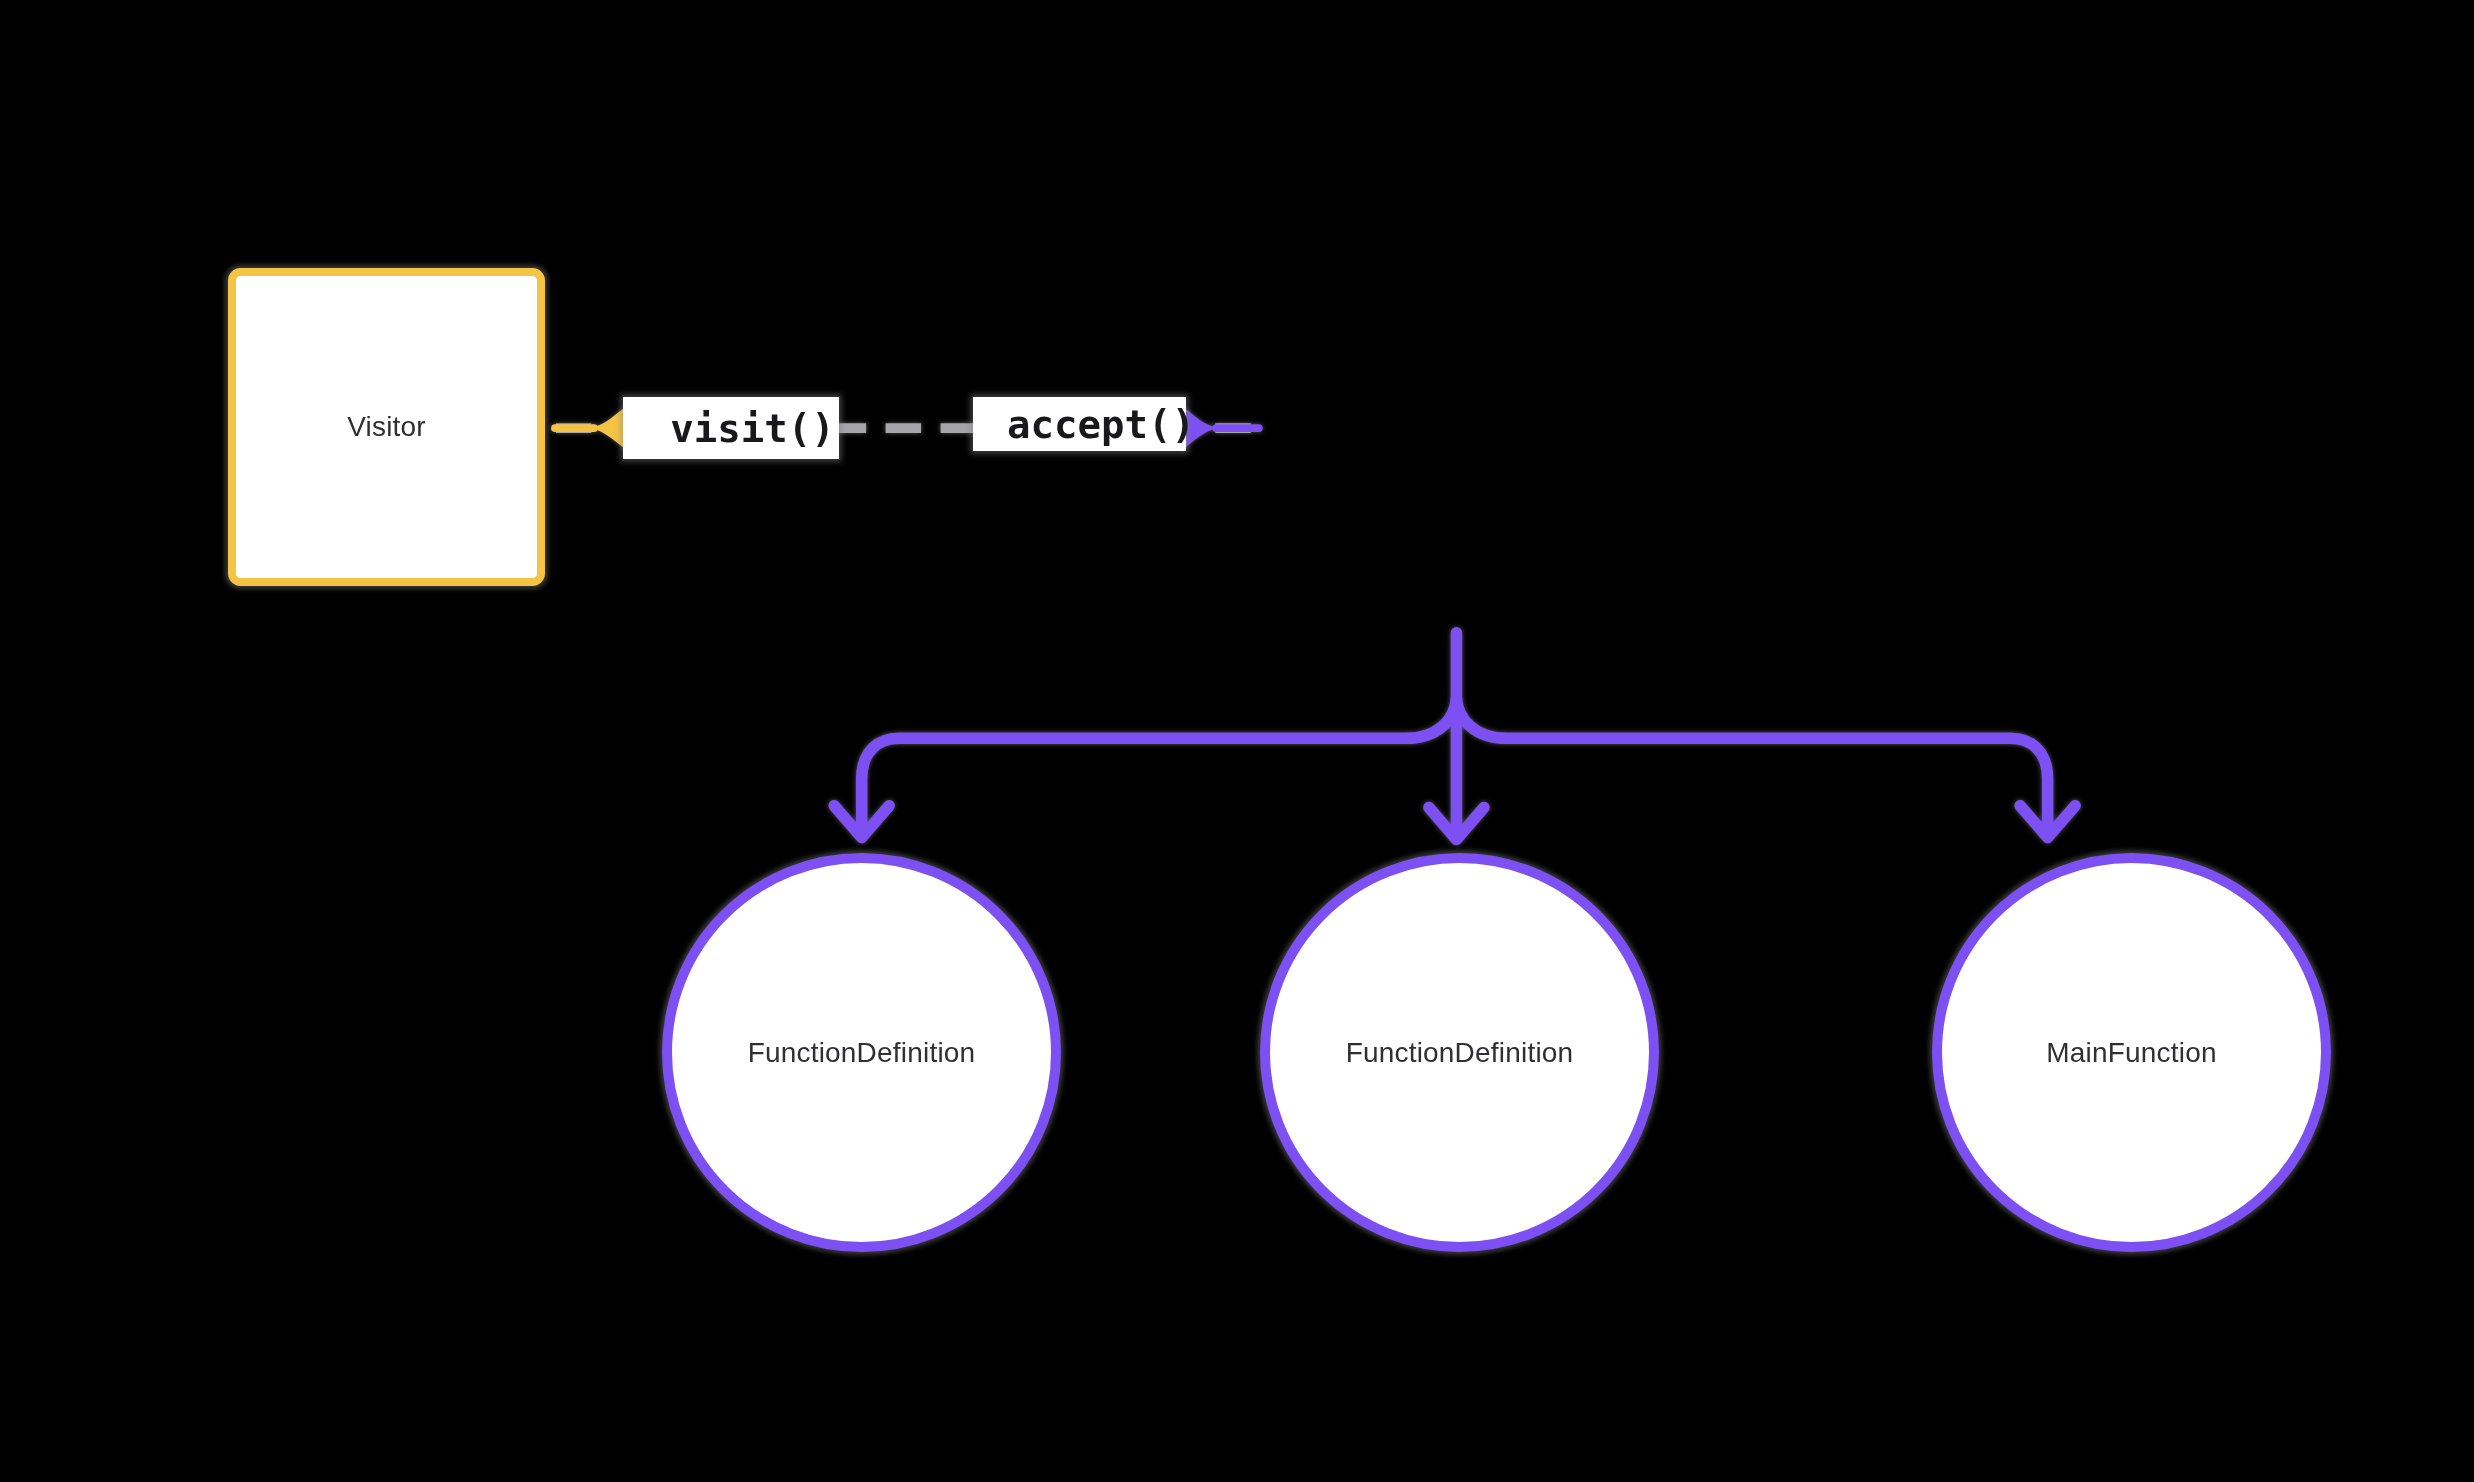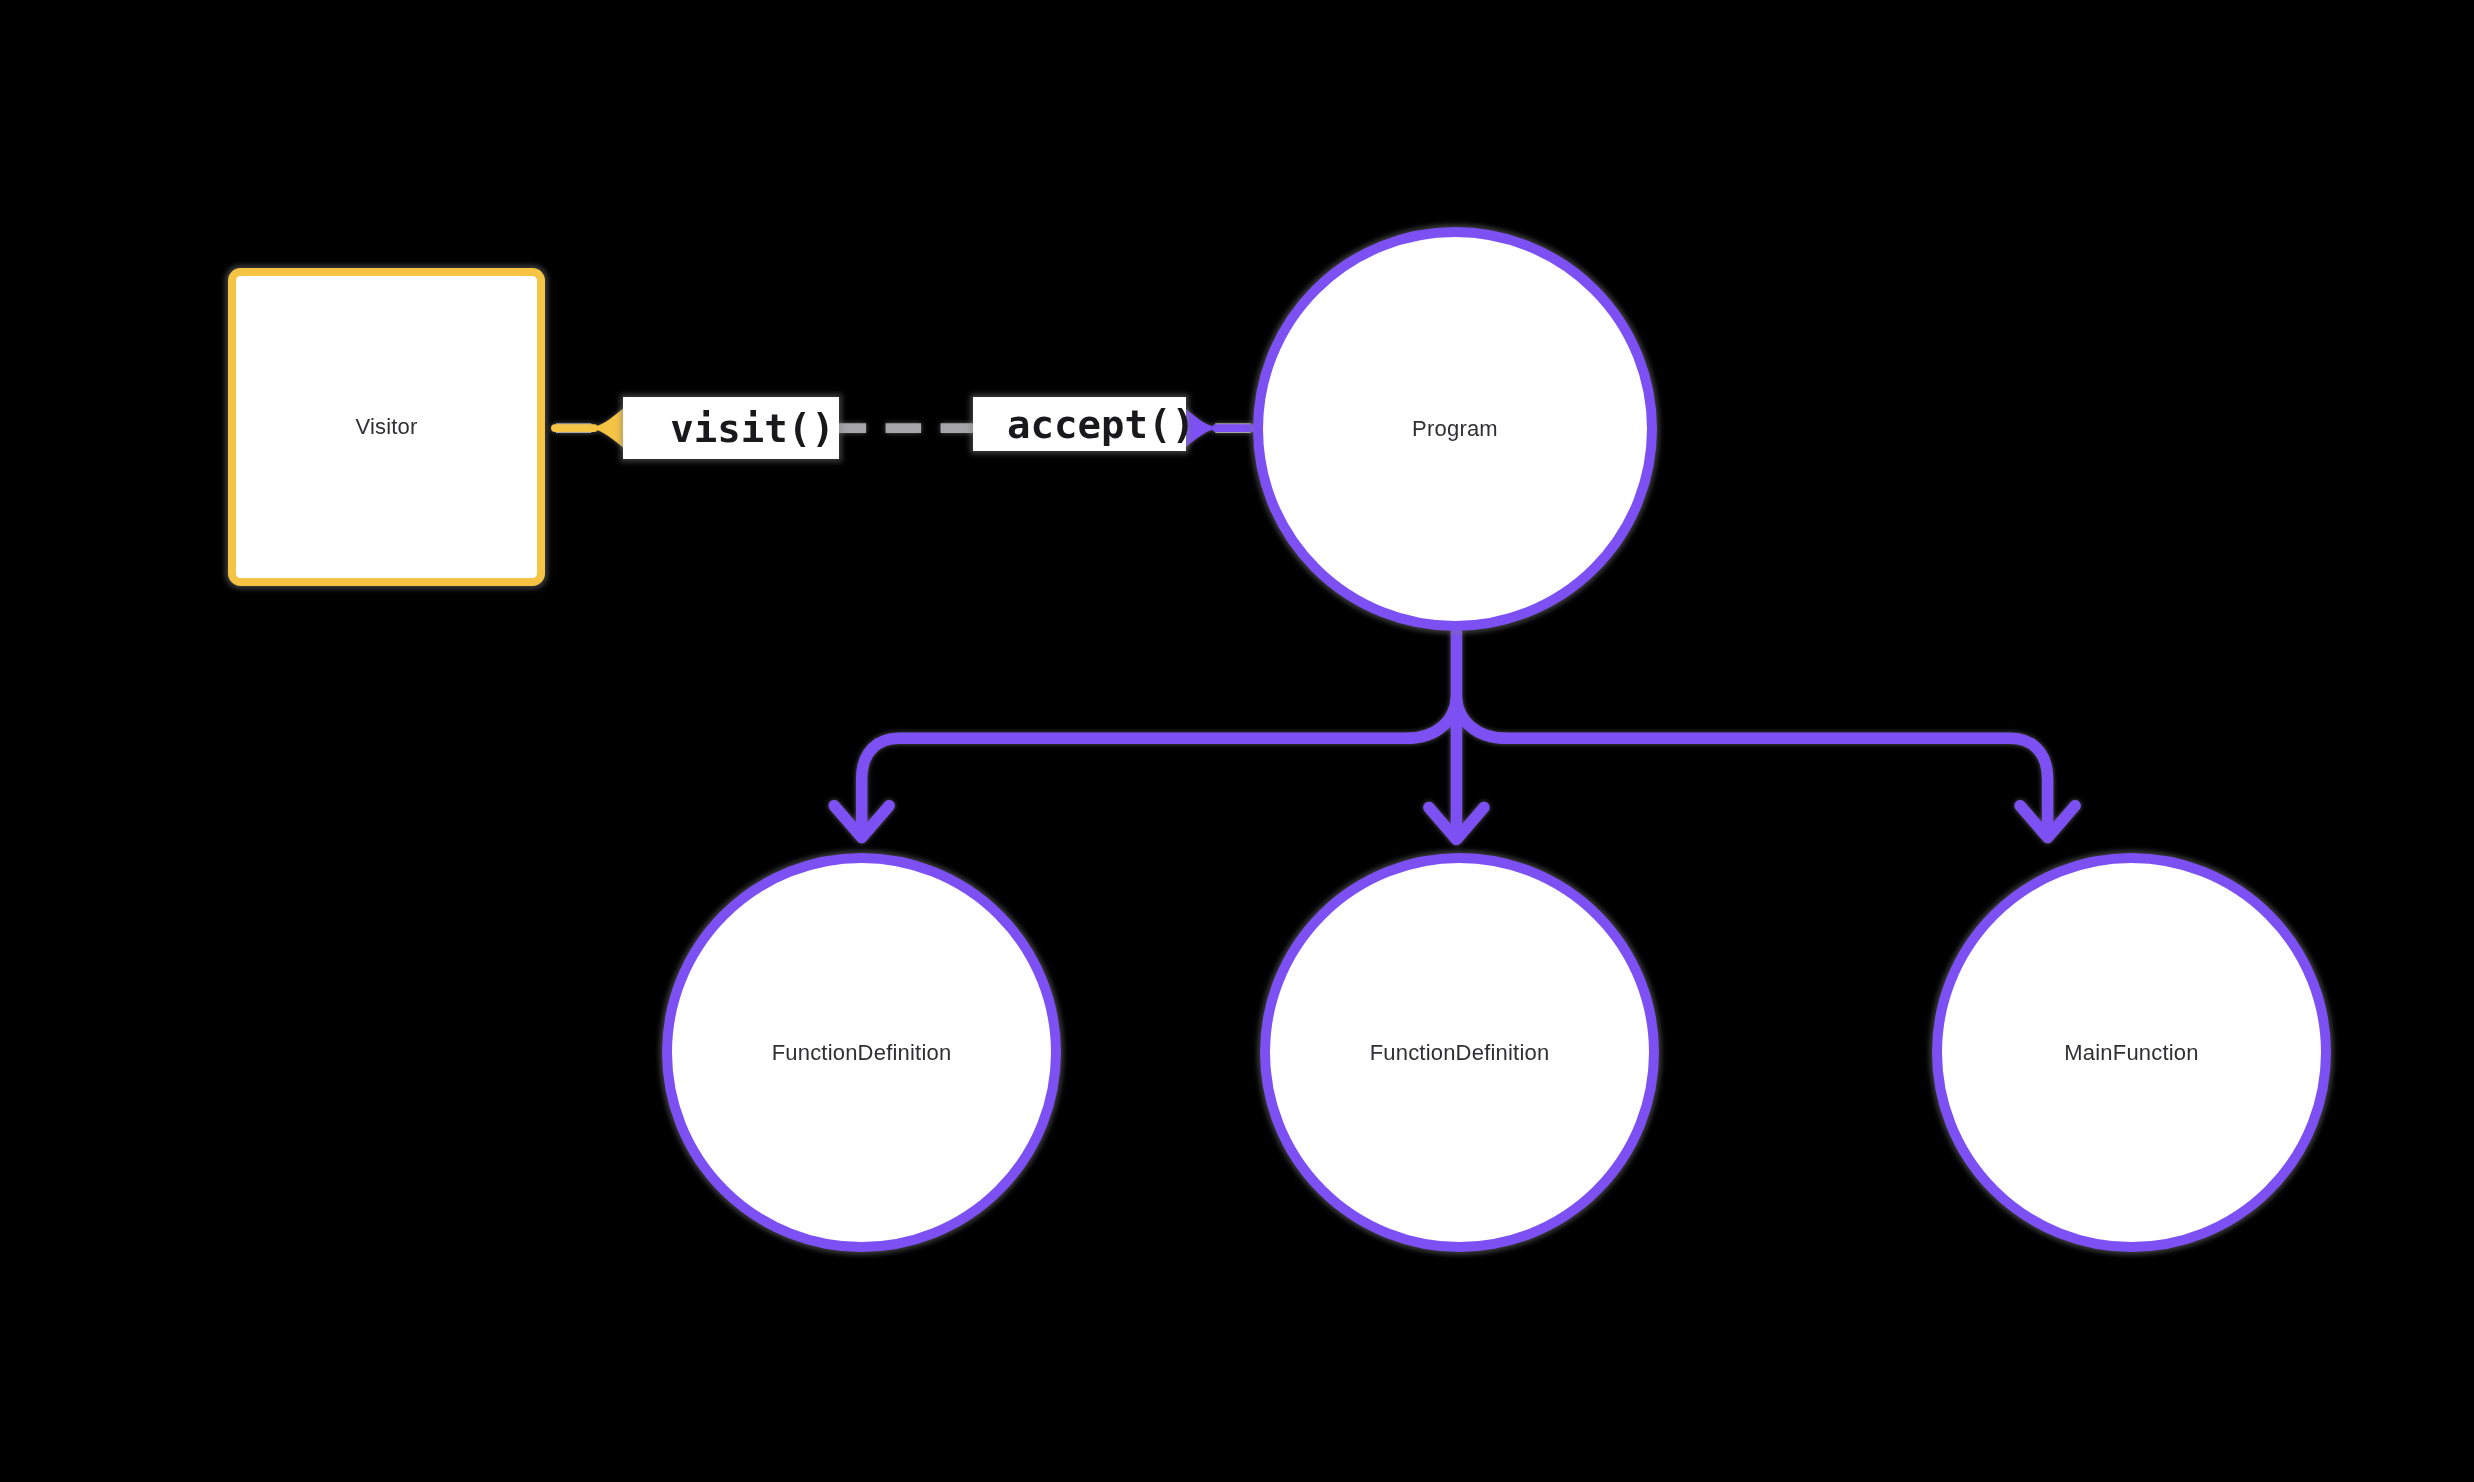--- a/index.html
+++ b/index.html
@@ -20,21 +20,21 @@
   .tail-purple{stroke:var(--purple,#7c50f2);stroke-width:9;stroke-linecap:round;fill:none;}
   .head-yellow{fill:var(--yellow,#f6c445);stroke:none;}
   .head-purple{fill:var(--purple,#7c50f2);stroke:none;}
   .fork{stroke:var(--purple,#7c50f2);stroke-width:13;fill:none;stroke-linecap:round;stroke-linejoin:round;}
   
   .node{
     position:absolute;box-sizing:border-box;
     background:var(--node-fill,#fff);
     display:flex;align-items:center;justify-content:center;
     color:var(--node-text,#2f2f35);
-    font-size:22px;line-height:1;letter-spacing:0.2px;
+    font-size:28px;line-height:1;letter-spacing:0.2px;
     box-shadow:0 0 5.3px 2.7px rgba(128,128,128,0.45);
   }
   .node.square{
     left:228px;top:268px;width:317px;height:318px;
     border:8px solid var(--yellow,#f6c445);border-radius:12.4px;
   }
   .node.circle{border:10.6px solid var(--purple,#7c50f2);border-radius:50%;}
   .node.program{left:1253px;top:227px;width:404px;height:404px;}
   .node.child-left{left:662px;top:853px;width:399px;height:399px;}
   .node.child-mid{left:1260px;top:853px;width:399px;height:399px;}
@@ -75,23 +75,20 @@
     <path class="fork" d="M 941 909 L 972 945 L 1003 909"></path>
 
     <path class="fork" d="M 1643 788 C 1645 812 1664 833 1700 833 L 2268 833 C 2291 833 2310 847 2310 879 L 2310 934"></path>
     <path class="fork" d="M 2279 909 L 2310 945 L 2341 909"></path>
   </svg>
 
   <div class="node square">
     <span>Visitor</span>
   </div>
 
-  <div class="node circle program">
-    <span>Program</span>
-  </div>
 
   <div class="node circle child-left">
     <span>FunctionDefinition</span>
   </div>
 
   <div class="node circle child-mid">
     <span>FunctionDefinition</span>
   </div>
 
   <div class="node circle child-right">

